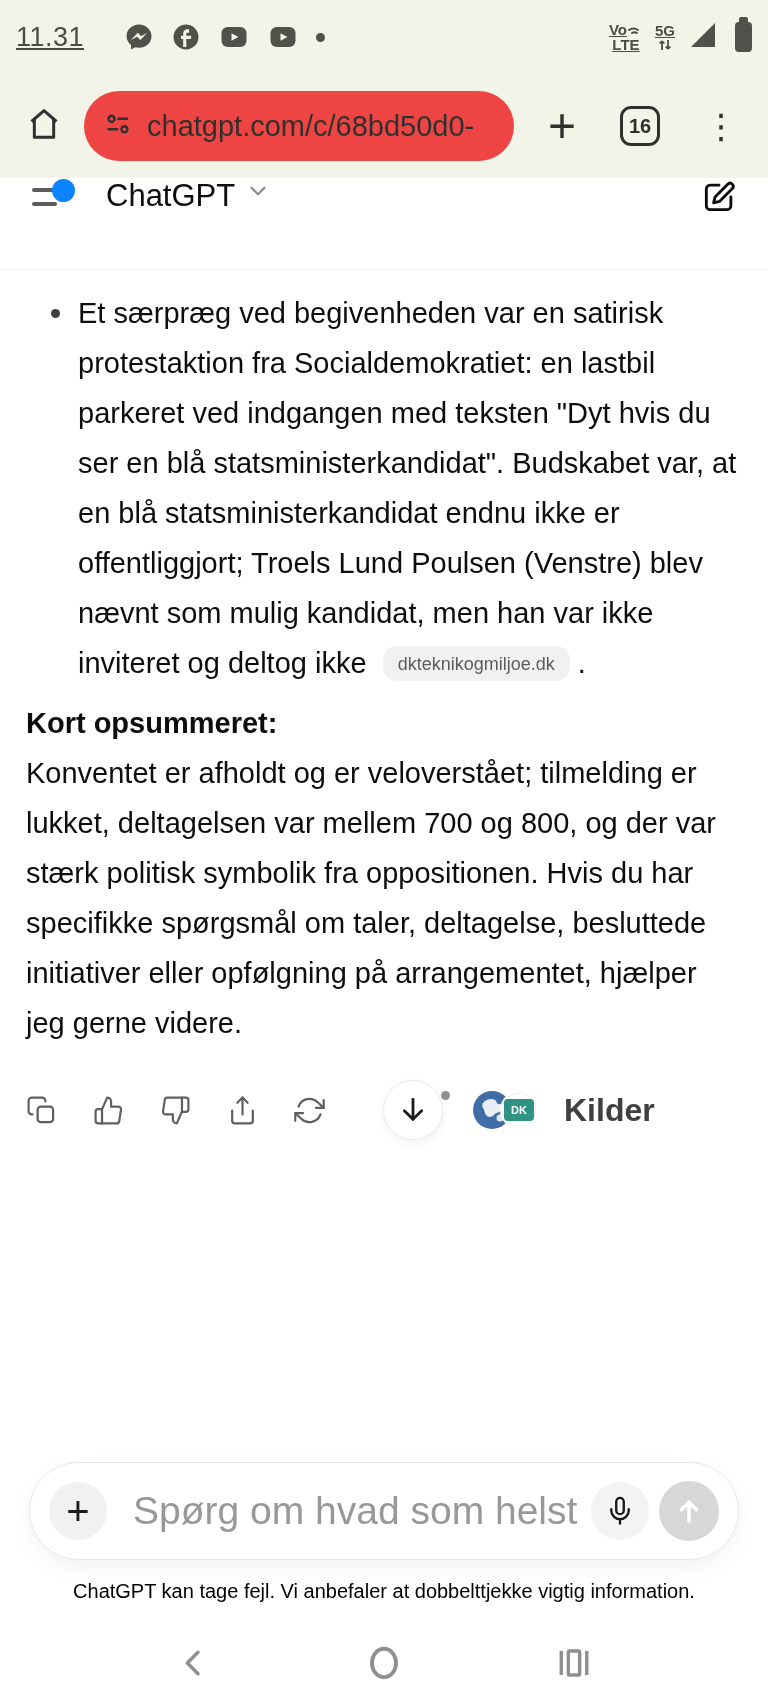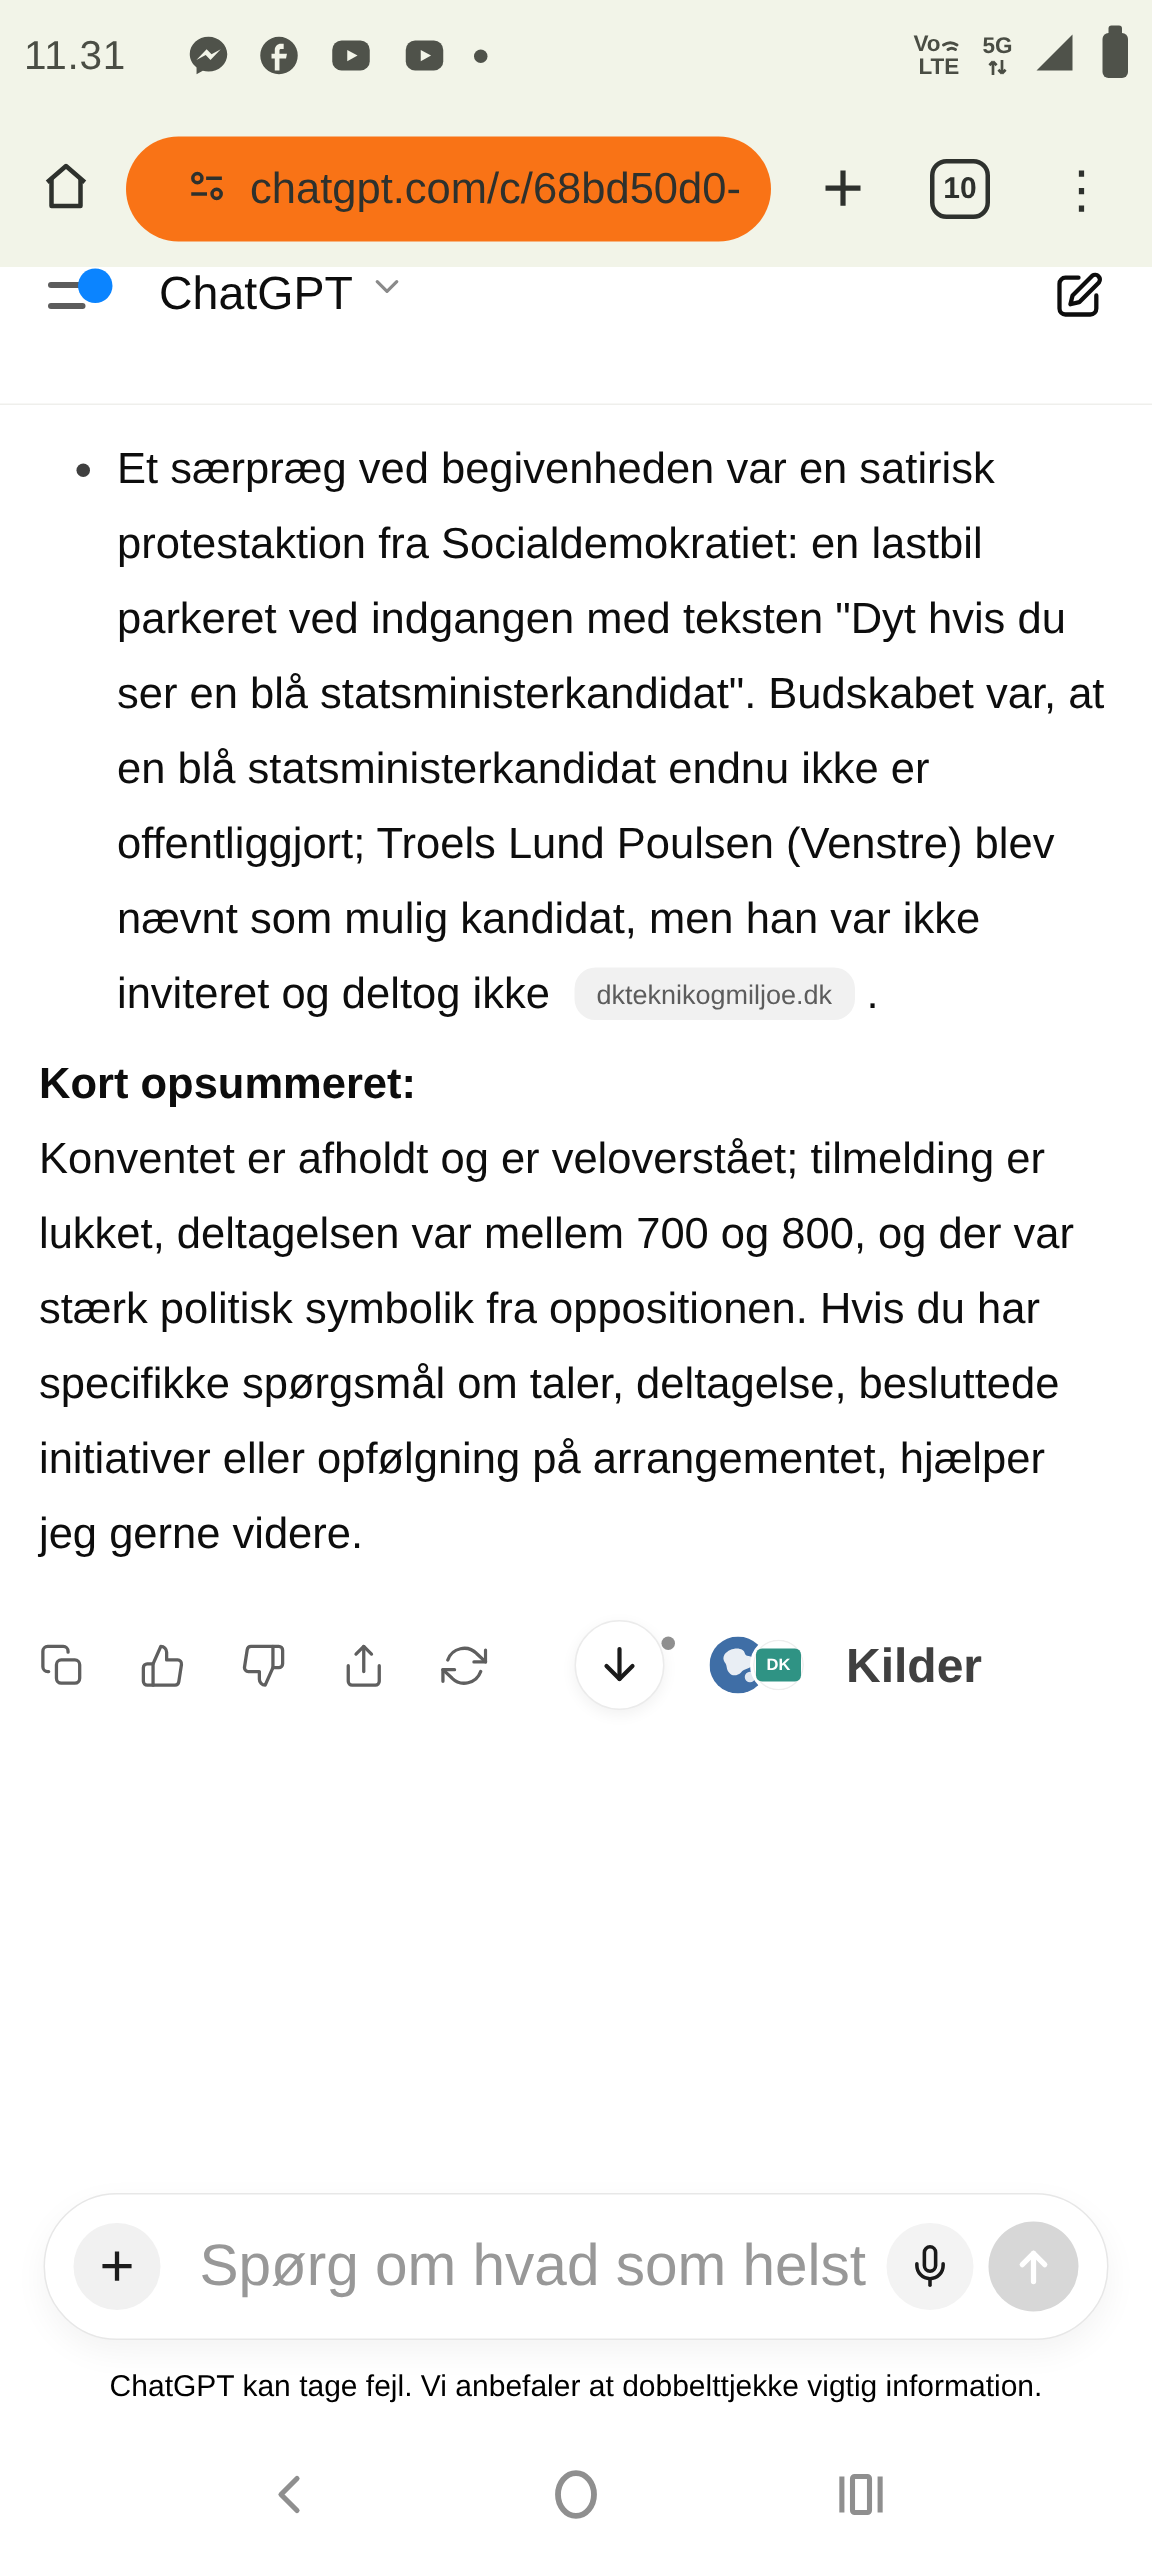--- a/index.html
+++ b/index.html
@@ -3,35 +3,35 @@
 <meta charset="utf-8">
 <style>
   * { box-sizing: border-box; }
   html,body { margin:0; padding:0; }
   body {
     width:768px; height:1707px; position:relative; overflow:hidden;
     background:#ffffff; font-family:"Liberation Sans", sans-serif; color:#0d0d0d;
   }
   
   .chrome { background:#f2f4e8; height:178px; }
-  .status-row { height:74px; display:flex; align-items:center; padding:0 16px; color:#4a4d44; }
+  .status-row { height:74px; display:flex; align-items:center; padding:0 16px; color:#4a4d44;text-decoration:underline; }
   .time { font-size:27px; font-weight:500; letter-spacing:.5px; }
   .sb-apps { display:flex; align-items:center; gap:17px; margin-left:40px; }
   .sb-apps svg { display:block; }
   .sb-dot { width:9px; height:9px; border-radius:50%; background:#4f524a; }
   .sb-right { margin-left:auto; display:flex; align-items:center; gap:12px; }
   .stack { display:flex; flex-direction:column; align-items:center; line-height:15px;
            font-size:15px; font-weight:bold; color:#4a4d44; }
   .stack .row1 { display:flex; align-items:flex-start; }
   .battery { width:17px; height:30px; background:#4f524a; border-radius:4px; position:relative; margin-left:4px; }
   .battery::before { content:""; position:absolute; top:-5px; left:4px; width:9px; height:5px;
                      background:#4f524a; border-radius:2px 2px 0 0; }
   .url-row { height:104px; display:flex; align-items:center; padding:0 24px; }
-  .url-pill { flex:1; height:70px; margin-left:20px; background:#f97316; border-radius:35px;
-              display:flex; align-items:center; padding:0 20px; overflow:hidden;justify-content:flex-end; }
+  .url-pill { flex:1; height:70px; margin-left:20px; background:#ef4444; border-radius:35px;
+              display:flex; align-items:center; padding:0 20px; overflow:hidden; }
   .url-text { font-size:29px; color:#2e312d; margin-left:15px; white-space:nowrap; overflow:hidden; }
   .tab-box { width:40px; height:40px; border:3px solid #2e312d; border-radius:11px;
              display:flex; align-items:center; justify-content:center;
              font-size:20px; font-weight:bold; color:#2e312d; }
   .plus-glyph { font-size:48px; font-weight:300; color:#2e312d; line-height:40px; margin-left:34px; }
   .tab-wrap { margin-left:44px; }
   .kebab { margin-left:44px; margin-right:6px; font-size:34px; color:#2e312d; letter-spacing:0; }
   
   .app-header { height:92px; background:#fff; display:flex; align-items:flex-start;
                 padding:0 30px; border-bottom:1px solid #efefec; }
@@ -153,21 +153,21 @@
       <span><svg width="28" height="28" viewBox="0 0 24 24" fill="none" stroke="#2e312d" stroke-width="2">
             <circle cx="6.5" cy="7.5" r="2.6"></circle>
             <path d="M11.5 7.5h9"></path>
             <path d="M3 16.5h9"></path>
             <circle cx="17.5" cy="16.5" r="2.6"></circle>
           </svg></span>
       <span class="url-text">chatgpt.com/c/68bd50d0-</span>
     </div>
     <span class="plus-glyph">+</span>
     <span class="tab-wrap">
-      <span class="tab-box">10</span>
+      <span class="tab-box">16</span>
     </span>
     <span class="kebab">⋮</span>
   </div>
 </div>
 
 <div class="app-header">
   <span class="menu-icon">
     <span class="bar b1"></span>
     <span class="bar b2"></span>
     <span class="dot" style="background:#0b84ff;"></span>

